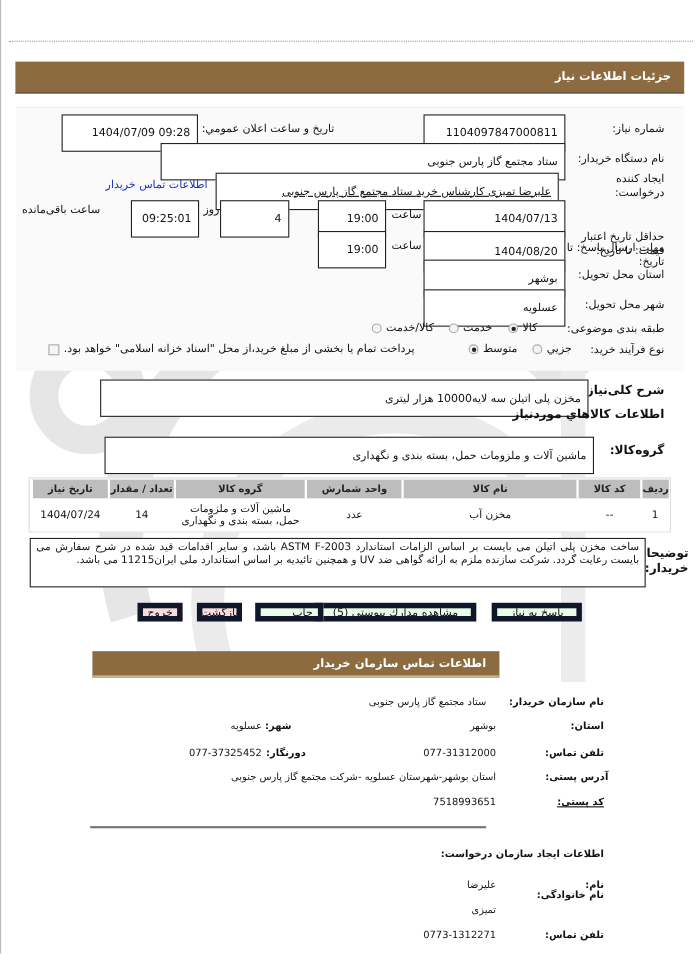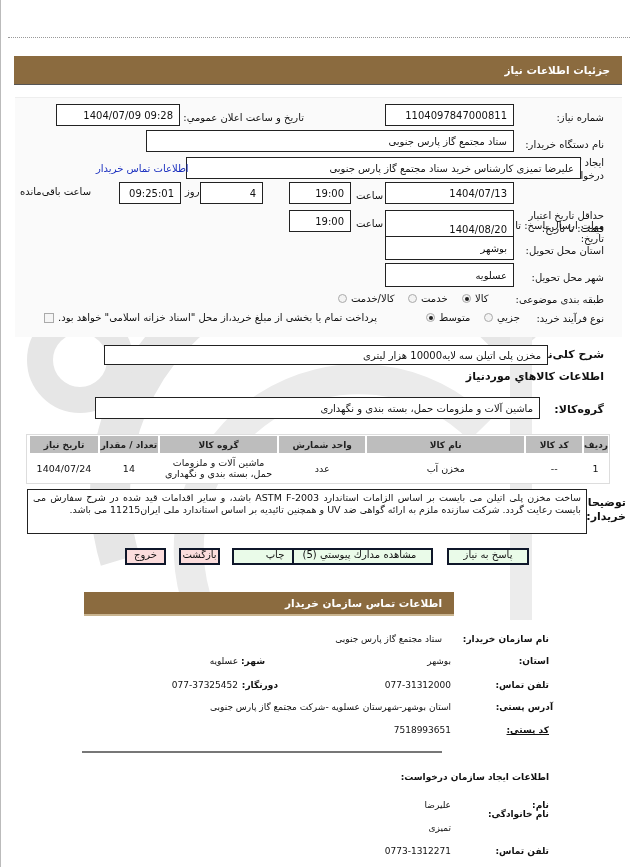--- a/index.html
+++ b/index.html
@@ -6,33 +6,33 @@
   html, body { width: 634px; height: 867px; background: #fff; overflow: hidden; }
   body { font-family: "DejaVu Sans", sans-serif; font-size: 10px; color: #111; position: relative; direction: rtl; }
   .left-edge { position: absolute; left: 0; top: 0; width: 1px; height: 867px; background: #bbb; }
   .dotted { position: absolute; left: 8px; right: 4px; top: 37px; border-top: 1px dotted #999; }
   .watermark { position: absolute; left: 0; top: 230px; width: 634px; height: 400px; pointer-events: none; }
   .hdr { position: absolute; background: #8b6b3f; color: #fff; font-weight: bold; font-size: 10.5px; padding-right: 12px; display: flex; align-items: center; border-bottom: 2px solid #c9b48f; }
   #hdr1 { left: 14px; top: 56px; width: 608px; height: 29px; border-bottom: 1px solid #555; }
   #hdr2 { left: 84px; top: 592px; width: 370px; height: 24px; }
   .panel { position: absolute; left: 15px; top: 97px; width: 607px; height: 240px; background: #fafafa; border-top: 1px solid #eee; }
   .lbl { position: absolute; font-size: 10px; color: #111; text-align: right; line-height: 13px; }
-  .box { position: absolute; border: 1px solid #222; background: #fff; font-size: 10px; display: flex; align-items: center; justify-content: flex-start; padding: 4px 6px; white-space: nowrap; overflow: hidden; }
+  .box { position: absolute; border: 1px solid #222; background: #fff; font-size: 10px; display: flex; align-items: center; justify-content: flex-start; padding: 16px 6px; white-space: nowrap; overflow: hidden; }
   .box.ltr { direction: ltr; justify-content: flex-end; }
   .link { position: absolute; color: #1a2fbf; font-size: 10px; cursor: pointer; }
   .radio { display: inline-block; width: 9px; height: 9px; border: 1px solid #aaa; border-radius: 50%; background: #f3f3f3; vertical-align: middle; position: relative; }
   .radio.on::after { content: ""; position: absolute; left: 2px; top: 2px; width: 4px; height: 4px; background: #222; border-radius: 50%; }
   .chk { display: inline-block; width: 10px; height: 10px; border: 1px solid #aaa; background: #f5f5f5; vertical-align: middle; }
   .opt { position: absolute; font-size: 10px; white-space: nowrap; display: flex; align-items: center; gap: 4px; }
   .bold { font-weight: bold; font-size: 11px; }
   table.items { position: absolute; left: 28px; top: 436px; width: 580px; border-collapse: collapse; font-size: 9.5px; background: #fff; }
   table.items th { background: #bdbdbd; color: #222; font-weight: bold; height: 17px; border-left: 2px solid #fff; font-size: 9px; }
   table.items td { text-align: center; height: 30px; line-height: 11px; padding: 0 3px; }
   .tbl-wrap { position: absolute; left: 26px; top: 434px; width: 584px; height: 50px; border: 1px solid #ddd; background: #fff; }
-  .btn { position: absolute; height: 17px; border: 2px solid #0f172a; font-size: 10px; display: flex; align-items: flex-start; justify-content: center; line-height: 10px; cursor: pointer; overflow: hidden; }
+  .btn { position: absolute; height: 17px; border: 5px solid #0f172a; font-size: 10px; display: flex; align-items: flex-start; justify-content: center; line-height: 10px; cursor: pointer; overflow: hidden; }
   .btn.green { background: #eafbe9; }
   .btn.red { background: #fbdcdc; }
   .hr { position: absolute; left: 82px; width: 360px; top: 751px; border-top: 2px solid #777; }
   .c-lbl { position: absolute; font-size: 9px; font-weight: bold; white-space: nowrap; }
   .c-val { position: absolute; font-size: 9px; white-space: nowrap; }
 </style>
 </head>
 <body>
 
 <div class="left-edge"></div>
@@ -53,21 +53,21 @@
 
 <span class="lbl" style="right:30px; top:111px;">شماره نياز:</span>
 <div class="box ltr" style="left:385px; top:104px; width:129px; height:22px;">1104097847000811</div>
 <span class="lbl" style="right:330px; top:111px;">تاريخ و ساعت اعلان عمومي:</span>
 <div class="box ltr" style="left:56px; top:104px; width:124px; height:22px;">1404/07/09 09:28</div>
 
 <span class="lbl" style="right:30px; top:138px;">نام دستگاه خريدار:</span>
 <div class="box" style="left:146px; top:130px; width:368px; height:22px;">ستاد مجتمع گاز پارس جنوبی</div>
 
 <span class="lbl" style="right:30px; top:156px; width:70px;">ایجاد کننده درخواست:</span>
-<div class="box" style="left:186px; top:157px; width:395px; height:22px;">علیرضا تمیزی کارشناس خرید ستاد مجتمع گاز پارس جنوبی</div>
+<div class="box" style="left:196px; top:157px; width:312px; height:22px;text-decoration:underline;">علیرضا تمیزی کارشناس خرید ستاد مجتمع گاز پارس جنوبی</div>
 <span class="link" style="left:96px; top:163px;">اطلاعات تماس خریدار</span>
 
 <span class="lbl" style="right:30px; top:183px; width:100px;margin-top:36px;">مهلت ارسال پاسخ: تا تاریخ:</span>
 <div class="box ltr" style="left:385px; top:182px; width:129px; height:22px;">1404/07/13</div>
 <span class="lbl" style="left:356px; top:189px;">ساعت</span>
 <div class="box ltr" style="left:289px; top:182px; width:62px; height:22px;">19:00</div>
 <div class="box ltr" style="left:200px; top:182px; width:63px; height:22px;">4</div>
 <span class="lbl" style="left:185px; top:185px;">روز</span>
 <div class="box ltr" style="left:119px; top:182px; width:62px; height:22px;">09:25:01</div>
 <span class="lbl" style="left:20px; top:185px;">ساعت باقی‌مانده</span>
@@ -105,21 +105,21 @@
 <span class="opt" style="left:426px; top:312px;justify-content:space-between;">
     <span>متوسط</span>
     <span class="radio on"></span>
   </span>
 <span class="opt" style="left:44px; top:312px;">
     <span>پرداخت تمام يا بخشی از مبلغ خريد،از محل "اسناد خزانه اسلامی" خواهد بود.</span>
     <span class="chk"></span>
   </span>
 
 <span class="lbl bold" style="right:30px; top:348px;">شرح کلی‌نیاز:</span>
-<div class="box" style="left:91px; top:345px; width:444px; height:20px;margin-left:13px;">مخزن پلی اتیلن سه لایه10000 هزار لیتری</div>
+<div class="box" style="left:91px; top:345px; width:444px; height:20px;">مخزن پلی اتیلن سه لایه10000 هزار لیتری</div>
 <span class="lbl bold" style="right:30px; top:370px;">اطلاعات کالاهاي موردنیاز</span>
 <span class="lbl bold" style="right:30px; top:403px;">گروه‌کالا:</span>
 <div class="box" style="left:95px; top:397px; width:445px; height:22px;">ماشین آلات و ملزومات حمل، بسته بندی و نگهداری</div>
 
 <div class="tbl-wrap"></div>
 <table class="items">
   <thead>
     <tr>
       <th style="width:22px;">ردیف</th>
       <th style="width:58px;">کد کالا</th>

